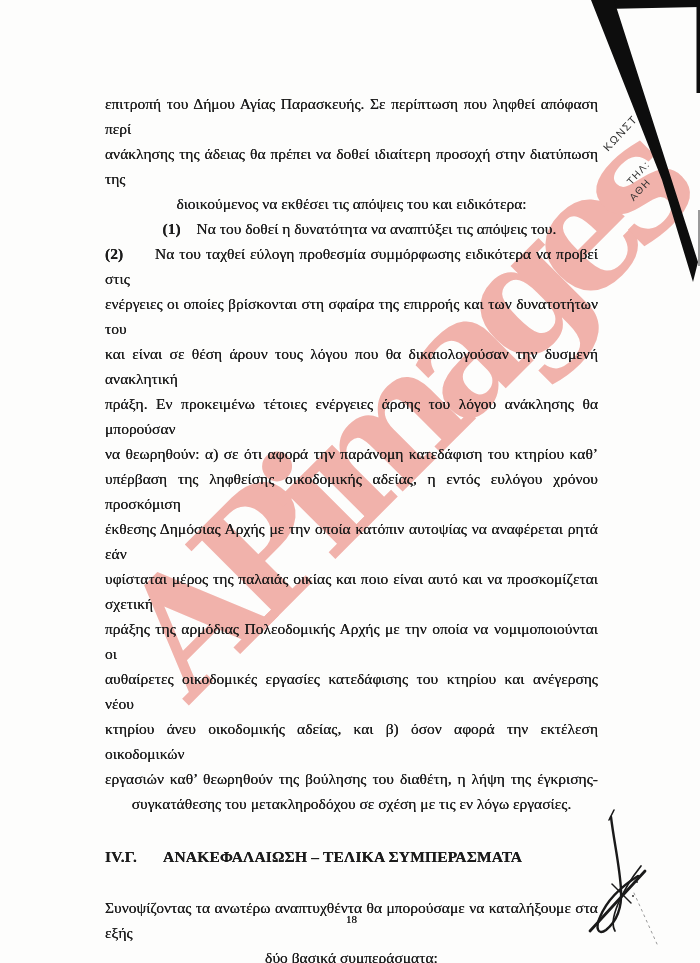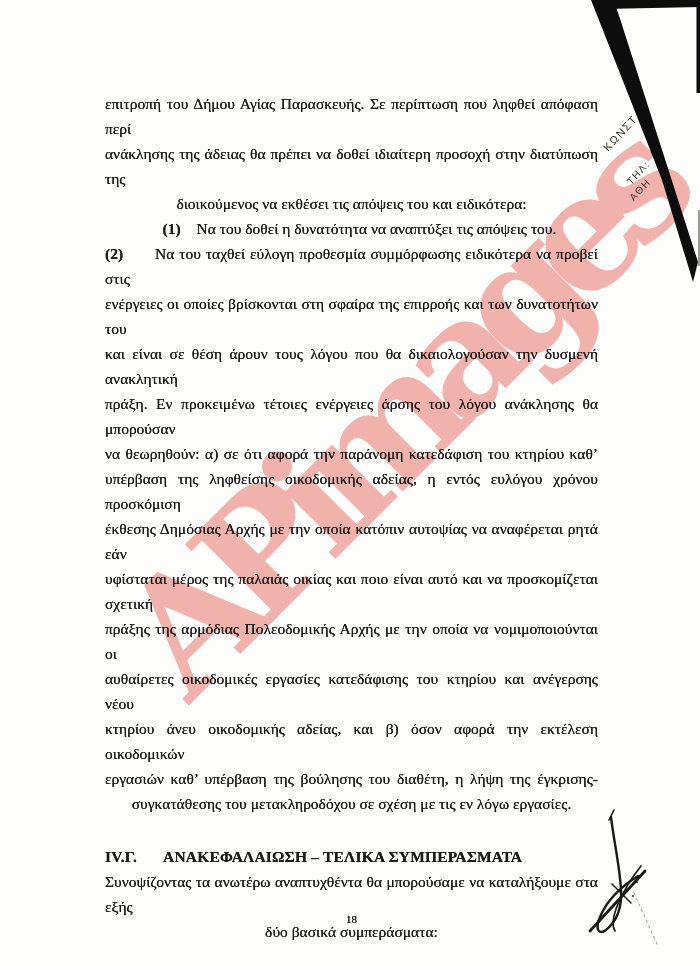--- a/index.html
+++ b/index.html
@@ -80,24 +80,24 @@
       <div class="line j">ενέργειες οι οποίες βρίσκονται στη σφαίρα της επιρροής και των δυνατοτήτων του</div>
       <div class="line j">και είναι σε θέση άρουν τους λόγου που θα δικαιολογούσαν την δυσμενή ανακλητική</div>
       <div class="line j">πράξη. Εν προκειμένω τέτοιες ενέργειες άρσης του λόγου ανάκλησης θα μπορούσαν</div>
       <div class="line j">να θεωρηθούν: α) σε ότι αφορά την παράνομη κατεδάφιση του κτηρίου καθ’</div>
       <div class="line j">υπέρβαση της ληφθείσης οικοδομικής αδείας, η εντός ευλόγου χρόνου προσκόμιση</div>
       <div class="line j">έκθεσης Δημόσιας Αρχής με την οποία κατόπιν αυτοψίας να αναφέρεται ρητά εάν</div>
       <div class="line j">υφίσταται μέρος της παλαιάς οικίας και ποιο είναι αυτό και να προσκομίζεται σχετική</div>
       <div class="line j">πράξης της αρμόδιας Πολεοδομικής Αρχής με την οποία να νομιμοποιούνται οι</div>
       <div class="line j">αυθαίρετες οικοδομικές εργασίες κατεδάφισης του κτηρίου και ανέγερσης νέου</div>
       <div class="line j">κτηρίου άνευ οικοδομικής αδείας, και β) όσον αφορά την εκτέλεση οικοδομικών</div>
-      <div class="line j">εργασιών καθ’ υπέρβαση της βούλησης του διαθέτη, η λήψη της έγκρισης-</div>
+      <div class="line j">εργασιών καθ’ θεωρηθούν της βούλησης του διαθέτη, η λήψη της έγκρισης-</div>
       <div class="line l">συγκατάθεσης του μετακληροδόχου σε σχέση με τις εν λόγω εργασίες.</div>
       <div class="line h" style="margin-top: 28px;"><span class="num">IV.Γ.</span><span>ΑΝΑΚΕΦΑΛΑΙΩΣΗ – ΤΕΛΙΚΑ ΣΥΜΠΕΡΑΣΜΑΤΑ</span></div>
-      <div class="line j" style="">Συνοψίζοντας τα ανωτέρω αναπτυχθέντα θα μπορούσαμε να καταλήξουμε στα εξής</div>
+      <div class="line j" style="margin-top: 26px;">Συνοψίζοντας τα ανωτέρω αναπτυχθέντα θα μπορούσαμε να καταλήξουμε στα εξής</div>
       <div class="line l">δύο βασικά συμπεράσματα:</div>
     </div>
 
   <div class="pageno">18</div>
 
   <div class="stamp s1">ΚΩΝΣΤ</div>
   <div class="stamp s2">ΤΗΛ:</div>
   <div class="stamp s3">ΑΘΗ</div>
 
   <svg class="artifacts" width="700" height="963" viewBox="0 0 700 963">

